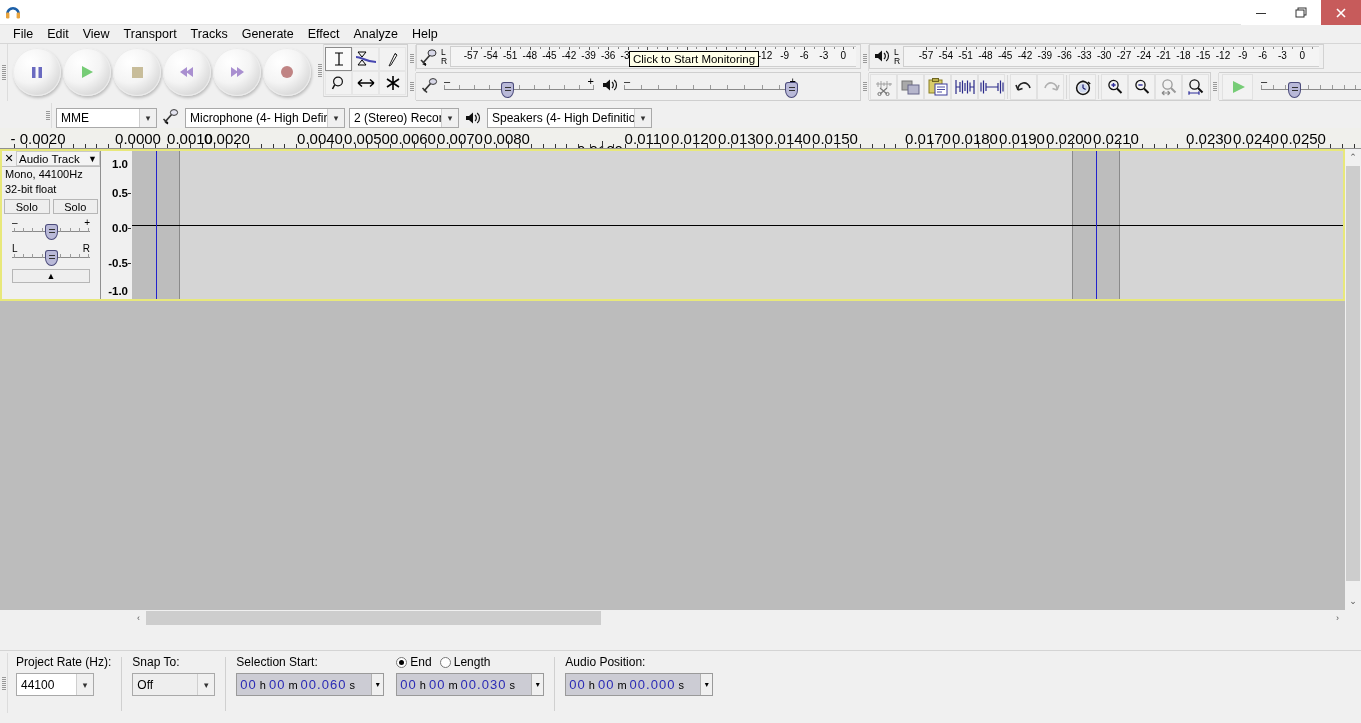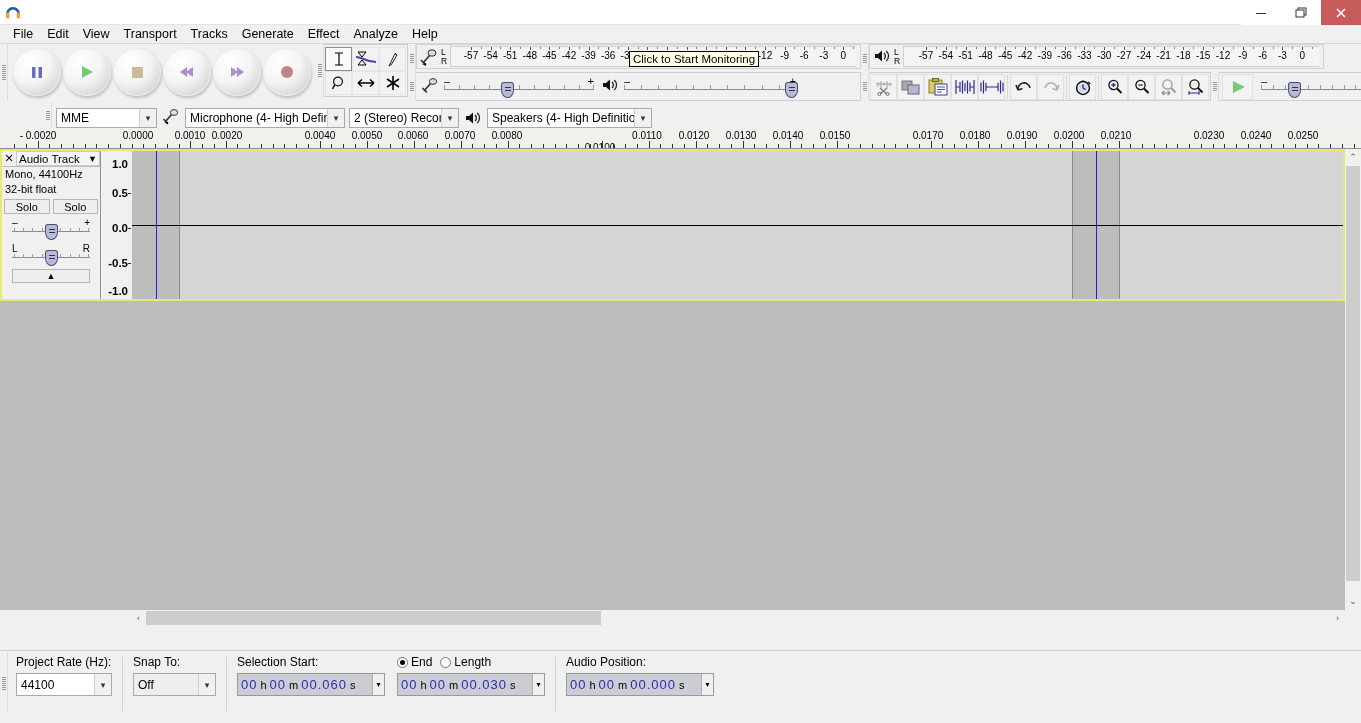--- a/index.html
+++ b/index.html
@@ -128,21 +128,21 @@
     position:absolute; right:0; top:0; bottom:0; width:17px; background:#f0f0f0;
     border-left:1px solid #cfcfcf; display:flex; align-items:center; justify-content:center;
     font-size:9px; color:#333;
   }
 
   
   #ruler{
     height:21px; background:#f0f0ec; position:relative;
     border-bottom:1px solid #909090; overflow:hidden;
   }
-  #ruler .rl{ position:absolute; top:2px; font-size:10px; transform:translateX(-50%); white-space:nowrap;}
+  #ruler .rl{ position:absolute; top:2px; font-size:15px; transform:translateX(-50%); white-space:nowrap;}
   #ruler .rt{ position:absolute; bottom:0; width:1px; background:#333; }
 
   
   #trackarea{ position:relative; height:477px; background:#bcbcbc; }
   #trackwrap{
     position:absolute; left:0; top:0; width:1345px; height:152px;
     border:2px solid #e8e87a; background:#f0f0f0;
   }
   #tcp{
     position:absolute; left:0; top:0; width:99px; height:148px;
@@ -1059,21 +1059,21 @@
           <i></i>
           <i></i>
           <i></i>
           <i></i>
         </div>
       </div>
   </div>
 
   <div class="selgrp" style="margin-left:8px;">
     <div class="sellabel">Project Rate (Hz):</div>
-    <div class="combo" style="width:96px; height:23px; background:#fff;">
+    <div class="combo" style="width:78px; height:23px; background:#fff;">
       <span>44100</span>
       <span class="arrow">▾</span>
     </div>
   </div>
 
   <div class="selvsep"></div>
 
   <div class="selgrp">
     <div class="sellabel">Snap To:</div>
     <div class="combo" style="width:83px; height:23px; background:#eeeeee;">

